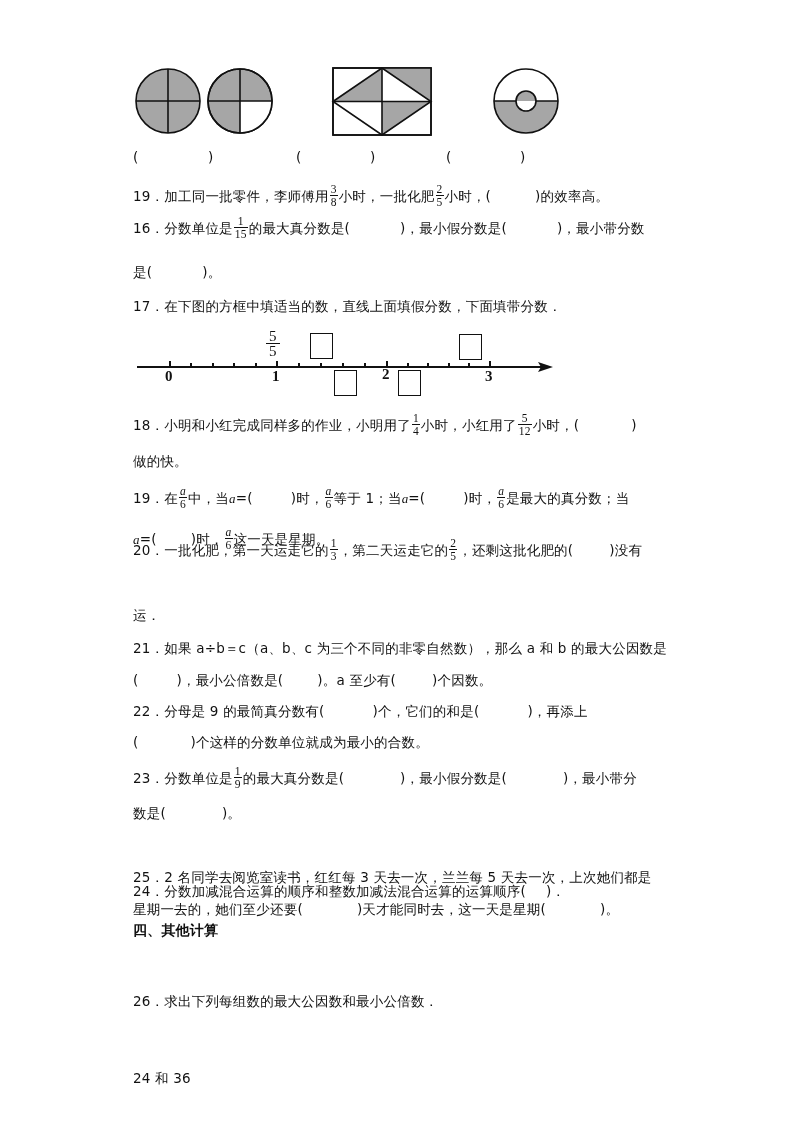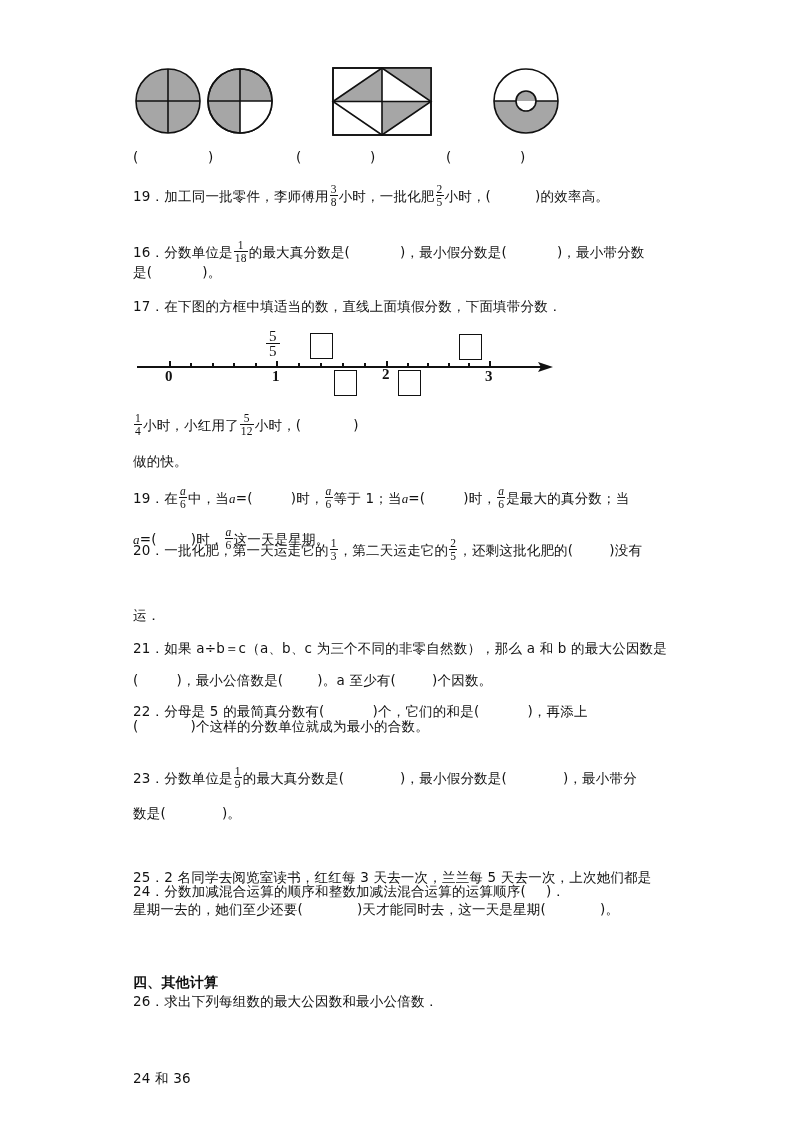--- a/index.html
+++ b/index.html
@@ -65,22 +65,22 @@
 <span class="paren" style="left:208px">)</span>
 <span class="paren" style="left:296px">(</span>
 <span class="paren" style="left:370px">)</span>
 <span class="paren" style="left:446px">(</span>
 <span class="paren" style="left:520px">)</span>
 
 <div class="line" style="top:184px">
   <span>19．加工同一批零件，李师傅用</span><span class="frac"><span class="num">3</span><span class="den">8</span></span><span>小时，一批化肥</span><span class="frac"><span class="num">2</span><span class="den">5</span></span><span>小时，(</span><span class="blank" style="width:44px"></span><span>)的效率高。</span>
 </div>
 
-<div class="line" style="top:240px">
-  <span>16．分数单位是</span><span class="frac"><span class="num">1</span><span class="den">18</span></span><span>的最大真分数是(</span><span class="blank" style="width:50px"></span><span>)，最小假分数是(</span><span class="blank" style="width:50px"></span><span>)，最小带分数</span>
+<div class="line" style="top:216px">
+  <span>16．分数单位是</span><span class="frac"><span class="num">1</span><span class="den">15</span></span><span>的最大真分数是(</span><span class="blank" style="width:50px"></span><span>)，最小假分数是(</span><span class="blank" style="width:50px"></span><span>)，最小带分数</span>
 </div>
 <div class="line" style="top:262px">
   <span>是(</span><span class="blank" style="width:50px"></span><span>)。</span>
 </div>
 
 <div class="line" style="top:296px">
   <span>17．在下图的方框中填适当的数，直线上面填假分数，下面填带分数．</span>
 </div>
 
 <svg width="794" height="1123" viewBox="0 0 794 1123" style="pointer-events:none">
@@ -117,21 +117,21 @@
   <span class="n">5</span>
   <span class="d">5</span>
 </div>
 
 <div class="box" style="left:310px; top:333px; width:23px; height:26px"></div>
 <div class="box" style="left:459px; top:334px; width:23px; height:26px"></div>
 <div class="box" style="left:334px; top:370px; width:23px; height:26px"></div>
 <div class="box" style="left:398px; top:370px; width:23px; height:26px"></div>
 
 <div class="line" style="top:413px">
-  <span class="frac"><span class="num">1</span><span class="den">4</span></span><span>小时，小红用了</span><span class="frac"><span class="num">5</span><span class="den">12</span></span><span>小时，(</span><span class="blank" style="width:52px"></span><span>)</span>
+  <span>18．小明和小红完成同样多的作业，小明用了</span><span class="frac"><span class="num">1</span><span class="den">4</span></span><span>小时，小红用了</span><span class="frac"><span class="num">5</span><span class="den">12</span></span><span>小时，(</span><span class="blank" style="width:52px"></span><span>)</span>
 </div>
 <div class="line" style="top:451px">
   <span>做的快。</span>
 </div>
 
 <div class="line" style="top:486px">
   <span>19．在</span><span class="frac"><span class="num var">a</span><span class="den">6</span></span><span>中，当</span><span class="avar">a</span><span>=(</span><span class="blank" style="width:38px"></span><span>)时，</span><span class="frac"><span class="num var">a</span><span class="den">6</span></span><span>等于 1；当</span><span class="avar">a</span><span>=(</span><span class="blank" style="width:38px"></span><span>)时，</span><span class="frac"><span class="num var">a</span><span class="den">6</span></span><span>是最大的真分数；当</span>
 </div>
 <div class="line" style="top:527px">
   <span class="avar">a</span><span>=(</span><span class="blank" style="width:34px"></span><span>)时，</span><span class="frac"><span class="num var">a</span><span class="den">6</span></span><span>这一天是星期。</span>
@@ -145,23 +145,23 @@
 </div>
 
 <div class="line" style="top:638px">
   <span>21．如果 a÷b＝c（a、b、c 为三个不同的非零自然数），那么 a 和 b 的最大公因数是</span>
 </div>
 <div class="line" style="top:670px">
   <span>(</span><span class="blank" style="width:38px"></span><span>)，最小公倍数是(</span><span class="blank" style="width:34px"></span><span>)。a 至少有(</span><span class="blank" style="width:36px"></span><span>)个因数。</span>
 </div>
 
 <div class="line" style="top:701px">
-  <span>22．分母是 5 的最简真分数有(</span><span class="blank" style="width:48px"></span><span>)个，它们的和是(</span><span class="blank" style="width:48px"></span><span>)，再添上</span>
+  <span>22．分母是 9 的最简真分数有(</span><span class="blank" style="width:48px"></span><span>)个，它们的和是(</span><span class="blank" style="width:48px"></span><span>)，再添上</span>
 </div>
-<div class="line" style="top:716px">
+<div class="line" style="top:732px">
   <span>(</span><span class="blank" style="width:52px"></span><span>)个这样的分数单位就成为最小的合数。</span>
 </div>
 
 <div class="line" style="top:766px">
   <span>23．分数单位是</span><span class="frac"><span class="num">1</span><span class="den">9</span></span><span>的最大真分数是(</span><span class="blank" style="width:56px"></span><span>)，最小假分数是(</span><span class="blank" style="width:56px"></span><span>)，最小带分</span>
 </div>
 <div class="line" style="top:803px">
   <span>数是(</span><span class="blank" style="width:56px"></span><span>)。</span>
 </div>
 
@@ -169,20 +169,20 @@
   <span>24．分数加减混合运算的顺序和整数加减法混合运算的运算顺序(</span><span class="blank" style="width:20px"></span><span>)．</span>
 </div>
 
 <div class="line" style="top:867px">
   <span>25．2 名同学去阅览室读书，红红每 3 天去一次，兰兰每 5 天去一次，上次她们都是</span>
 </div>
 <div class="line" style="top:899px">
   <span>星期一去的，她们至少还要(</span><span class="blank" style="width:54px"></span><span>)天才能同时去，这一天是星期(</span><span class="blank" style="width:54px"></span><span>)。</span>
 </div>
 
-<div class="line heading" style="top:972px">四、其他计算</div>
+<div class="line heading" style="top:920px">四、其他计算</div>
 
 <div class="line" style="top:991px">
   <span>26．求出下列每组数的最大公因数和最小公倍数．</span>
 </div>
 <div class="line" style="top:1068px">
   <span>24 和 36</span>
 </div>
 
 </body></html>

